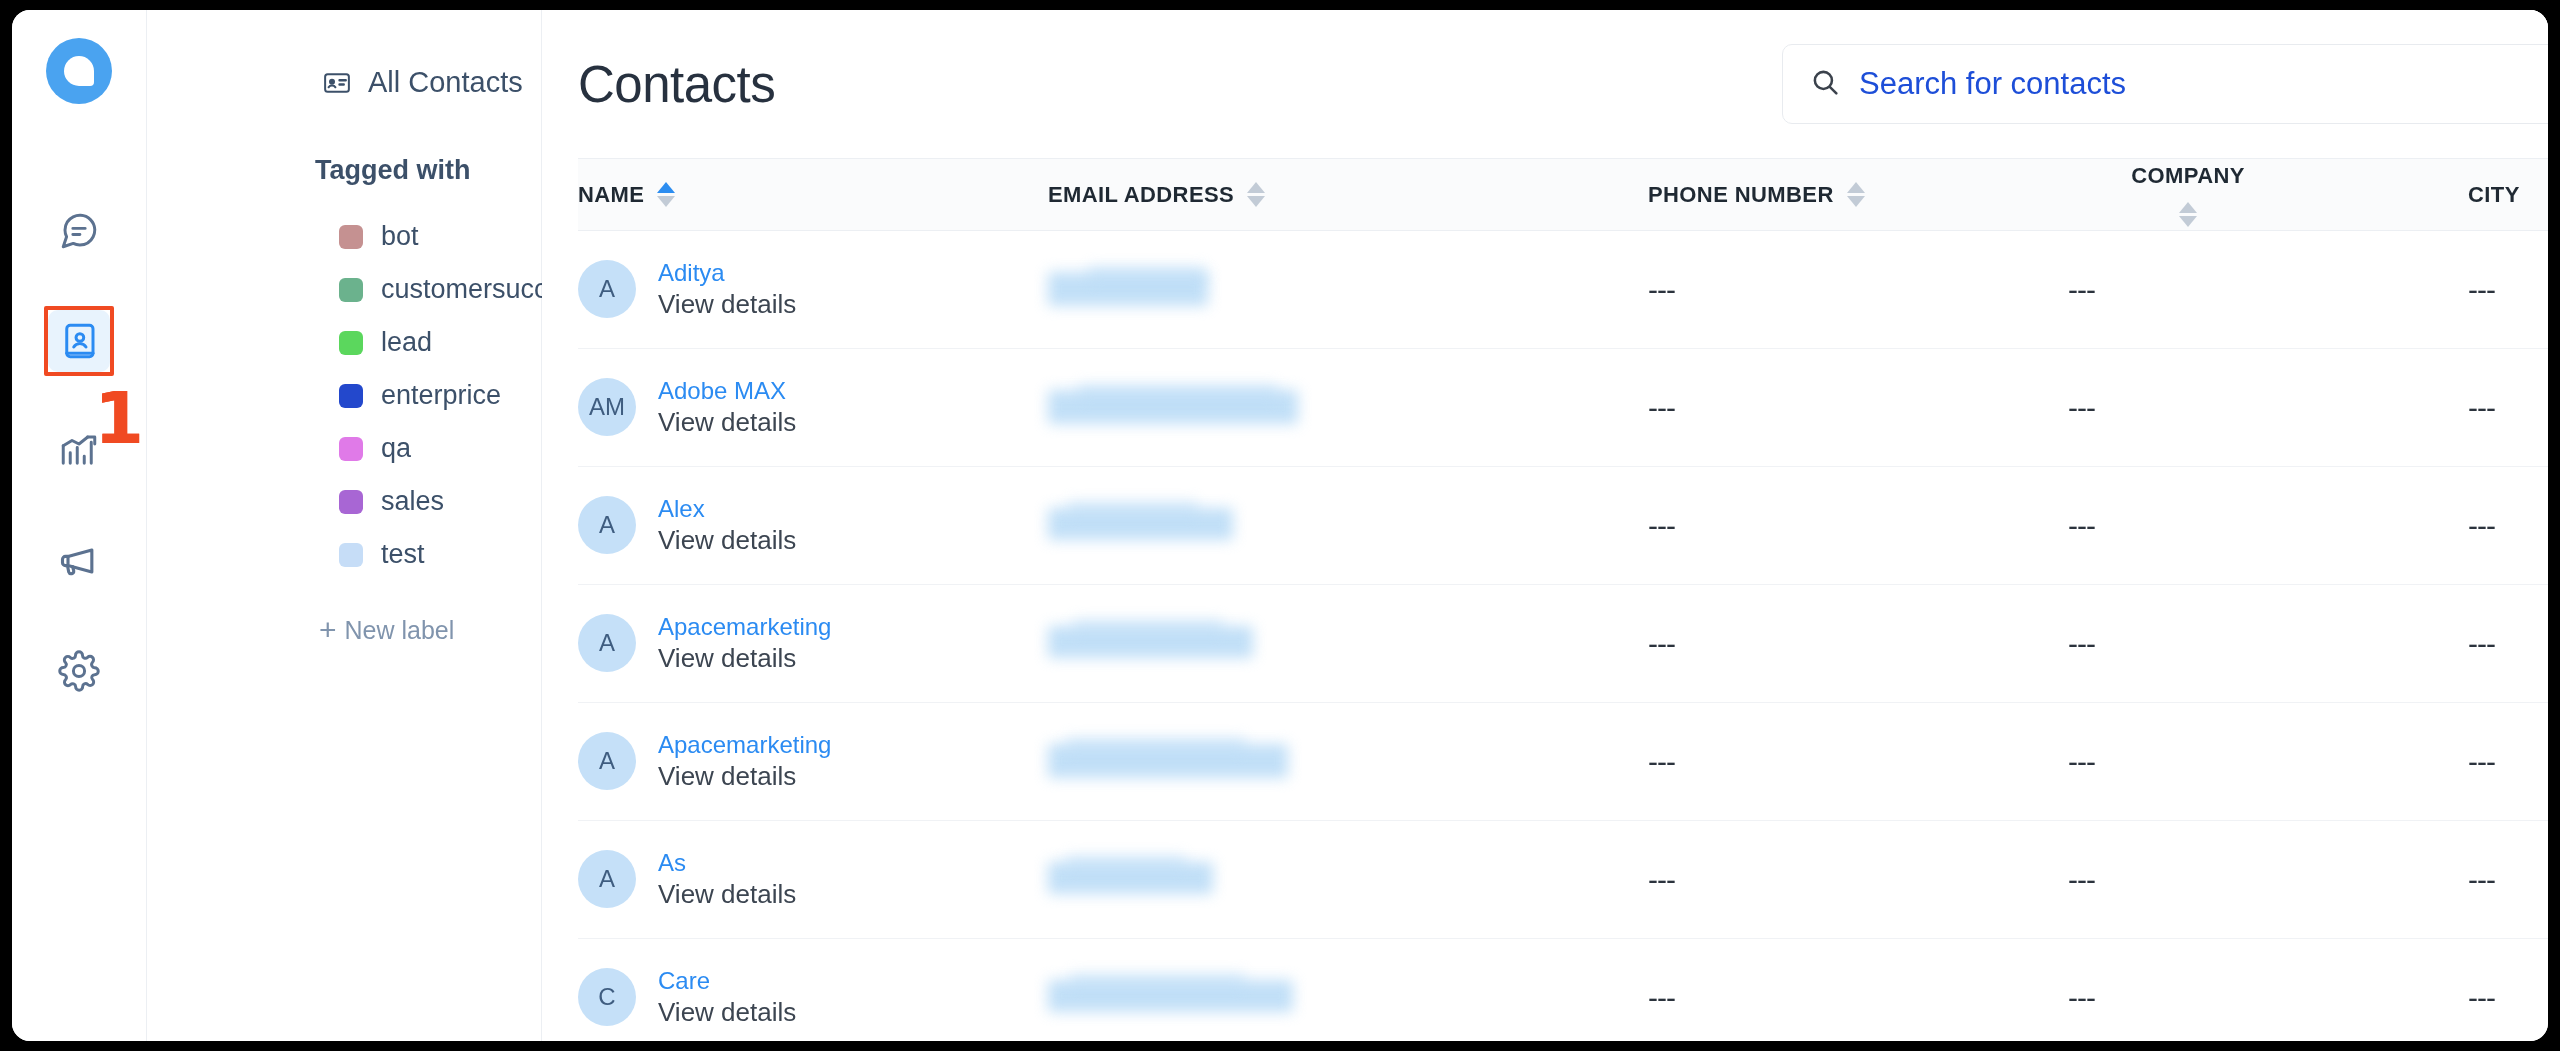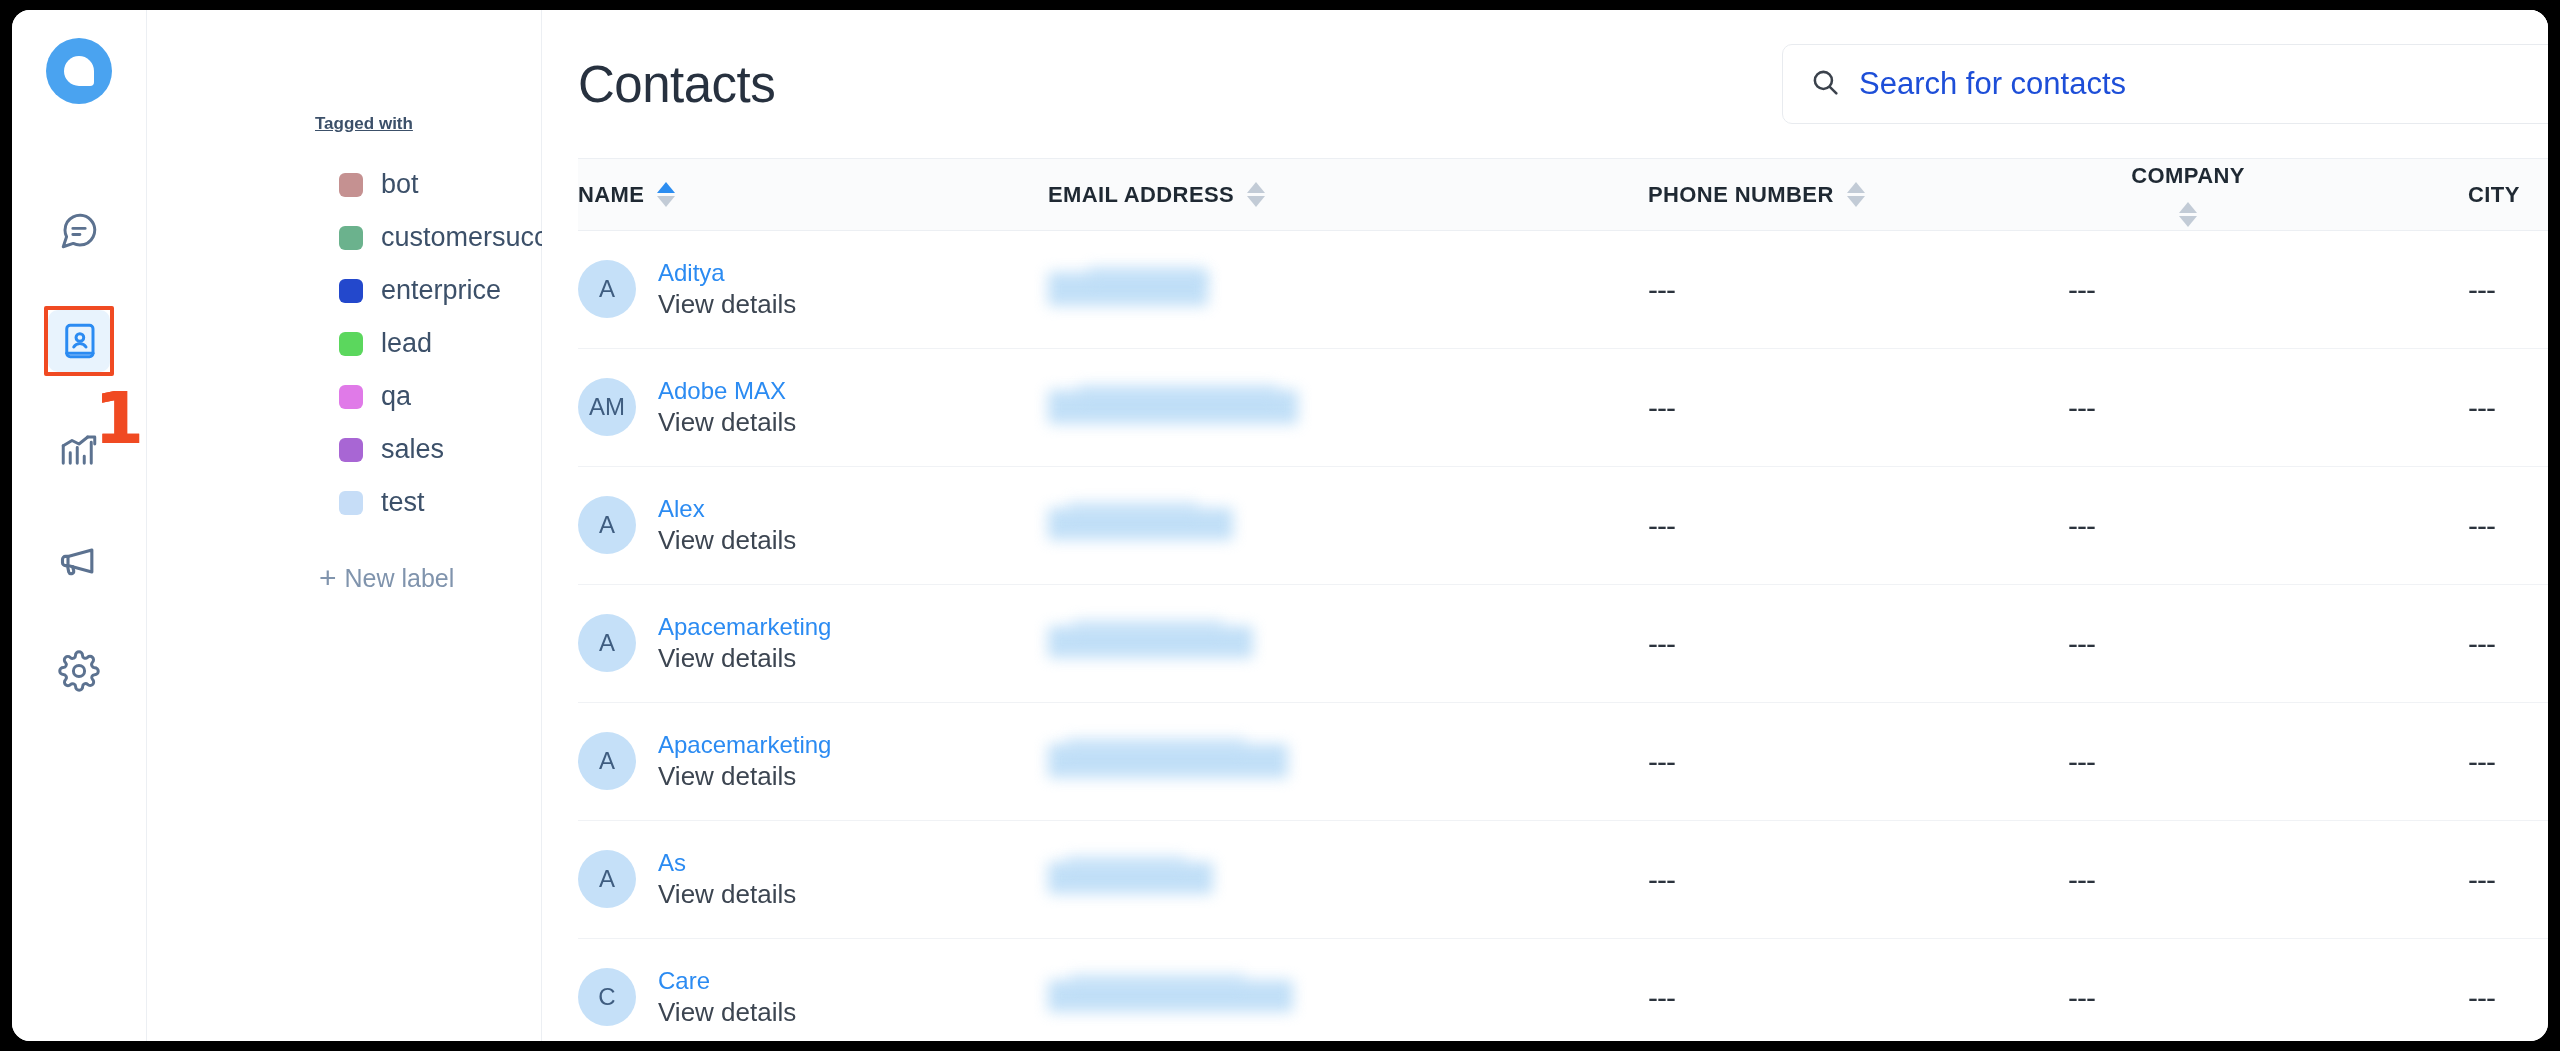--- a/index.html
+++ b/index.html
@@ -90,24 +90,23 @@
   .side-top {
     display: flex; align-items: center; gap: 16px;
     padding: 0 0 0 175px;
     color: #3c5069;
     font-size: 29px;
     margin-top: 8px;
   }
   .side-top .ic { display: flex; align-items: center; }
   .side-title {
     margin: 56px 0 24px 168px;
-    font-size: 17px;
+    font-size: 27px;
     font-weight: 700;
     color: #3c5069;
-    text-decoration: underline;
   }
   .tag-list { list-style: none; }
   .tag {
     display: flex; align-items: center; gap: 18px;
     padding: 11px 0 11px 192px;
     font-size: 27px;
     color: #3c5069;
     font-weight: 400;
   }
   .sw {
@@ -308,39 +307,50 @@
         <svg width="42" height="42" viewBox="0 0 24 24" fill="none" stroke="#5c7290" stroke-width="1.7" stroke-linecap="round" stroke-linejoin="round">
           <circle cx="12" cy="12" r="3.2"></circle>
           <path d="M19.4 15a1.65 1.65 0 0 0 .33 1.82l.06.06a2 2 0 1 1-2.83 2.83l-.06-.06a1.65 1.65 0 0 0-1.82-.33 1.65 1.65 0 0 0-1 1.51V21a2 2 0 1 1-4 0v-.09A1.65 1.65 0 0 0 9 19.4a1.65 1.65 0 0 0-1.82.33l-.06.06a2 2 0 1 1-2.83-2.83l.06-.06A1.65 1.65 0 0 0 4.6 15a1.65 1.65 0 0 0-1.51-1H3a2 2 0 1 1 0-4h.09A1.65 1.65 0 0 0 4.6 9a1.65 1.65 0 0 0-.33-1.82l-.06-.06a2 2 0 1 1 2.83-2.83l.06.06A1.65 1.65 0 0 0 9 4.6h.09A1.65 1.65 0 0 0 10 3.09V3a2 2 0 1 1 4 0v.09a1.65 1.65 0 0 0 1 1.51 1.65 1.65 0 0 0 1.82-.33l.06-.06a2 2 0 1 1 2.83 2.83l-.06.06A1.65 1.65 0 0 0 19.4 9v.09a1.65 1.65 0 0 0 1.51 1H21a2 2 0 1 1 0 4h-.09a1.65 1.65 0 0 0-1.51 1z"></path>
         </svg>
       </span>
     </div>
   </div>
 
   <div class="side">
 
+    <div class="side-top">
+      <span class="ic">
+        <svg width="30" height="30" viewBox="0 0 24 24" fill="none" stroke="#3c5069" stroke-width="1.6" stroke-linecap="round" stroke-linejoin="round">
+          <rect x="2.5" y="5" width="19" height="14" rx="2"></rect>
+          <circle cx="8" cy="11" r="1.6" fill="#3c5069"></circle>
+          <path d="M5.3 15.4c.5-.9 1.5-1.4 2.7-1.4s2.2.5 2.7 1.4" stroke-width="1.7"></path>
+          <path d="M14 9.8h5M14 13.2h3.4" stroke-width="1.9"></path>
+        </svg>
+      </span>
+      <span>All Contacts</span>
+    </div>
 
     <div class="side-title">Tagged with</div>
 
     <ul class="tag-list">
       <li class="tag">
         <span class="sw" style="background:#c59191"></span>
         <span>bot</span>
       </li>
       <li class="tag">
         <span class="sw" style="background:#6bb28d"></span>
         <span>customersuccess</span>
       </li>
       <li class="tag">
+        <span class="sw" style="background:#5bd75d"></span>
+        <span>lead</span>
+      </li>
+      <li class="tag">
         <span class="sw" style="background:#2348cc"></span>
         <span>enterprice</span>
-      </li>
-      <li class="tag">
-        <span class="sw" style="background:#5bd75d"></span>
-        <span>lead</span>
       </li>
       <li class="tag">
         <span class="sw" style="background:#e07ae8"></span>
         <span>qa</span>
       </li>
       <li class="tag">
         <span class="sw" style="background:#a866d4"></span>
         <span>sales</span>
       </li>
       <li class="tag">

